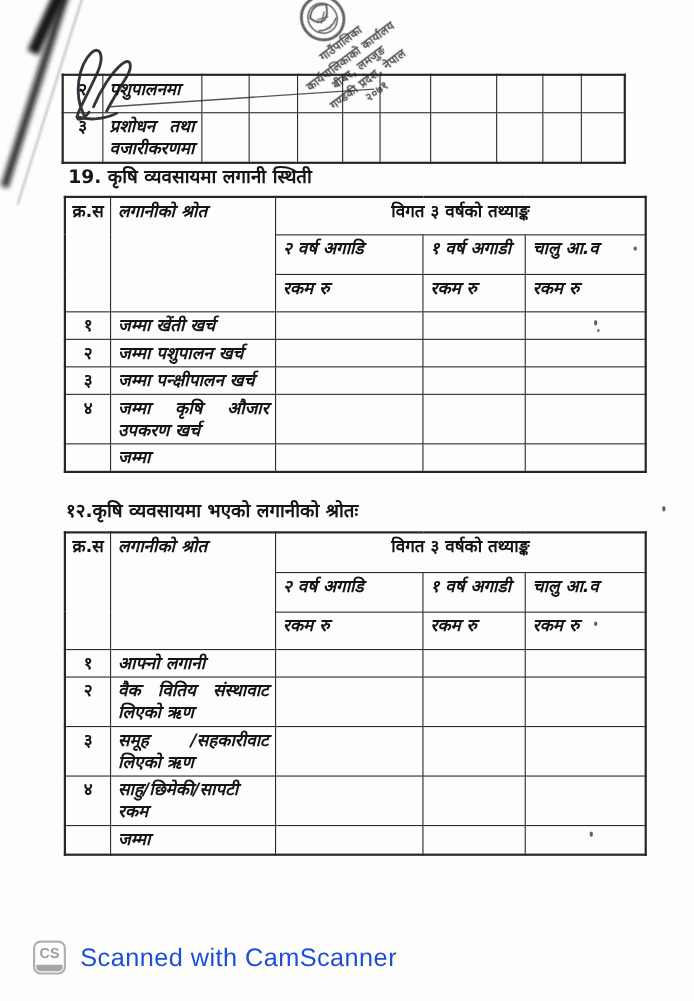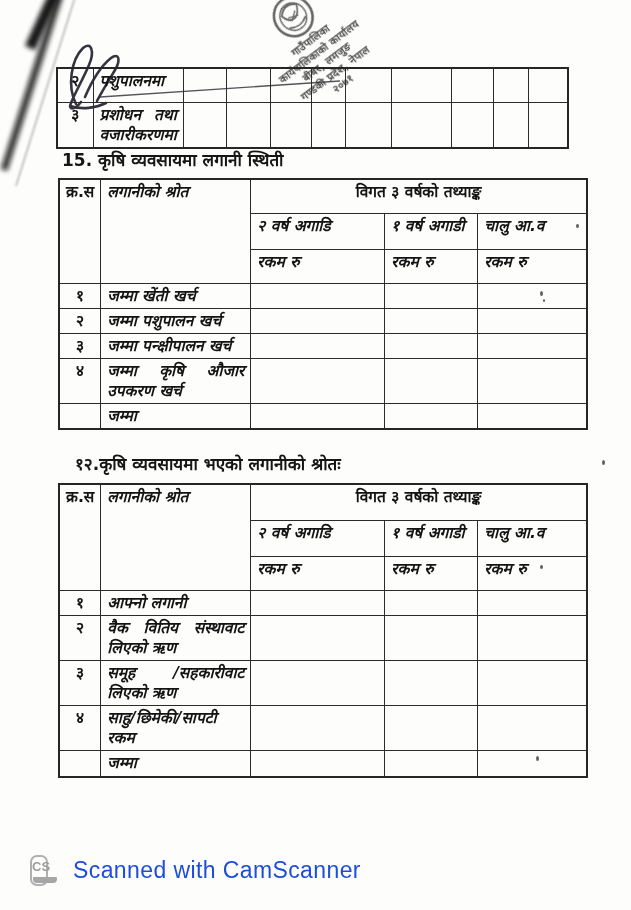--- a/index.html
+++ b/index.html
@@ -50,26 +50,26 @@
 
   .top-table{left:56px;top:67px;}
   .t-main1{left:58px;top:178px;}
   .t-main2{left:58px;top:483px;}
 
   .heading{
     position:absolute;font-size:17px;font-weight:700;color:#161616;
     white-space:nowrap;
   }
   .h11{left:62px;top:148px;}
-  .h12{left:75px;top:452px;}
+  .h12{left:60px;top:452px;}
 
   
   .footer{position:absolute;left:30px;top:853px;height:40px;}
   .cs-logo{
-    position:absolute;left:0;top:2px;width:18px;height:31px;
+    position:absolute;left:0;top:2px;width:30px;height:31px;
     border:2.5px solid #b0b0b0;border-radius:7px;box-sizing:border-box;
     color:#9e9e9e;font-family:"Liberation Sans",sans-serif;
     font-weight:700;font-size:13px;text-align:center;line-height:20px;
   }
   .cs-bar{
     position:absolute;left:1px;bottom:1px;width:24px;height:6px;
     background:#a6a6a6;border-radius:1px 1px 4px 4px;
   }
   .footer-text{
     position:absolute;left:43px;top:4px;
@@ -159,21 +159,21 @@
           <td></td>
       <td></td>
           <td></td>
       <td></td>
           <td></td>
       <td></td>
     </tr>
   </tbody>
     </table>
 
-  <div class="heading h11">15. कृषि व्यवसायमा लगानी स्थिती</div>
+  <div class="heading h11">19. कृषि व्यवसायमा लगानी स्थिती</div>
 
   <table class="grid t-main1">
     <colgroup>
       <col style="width:30px">
         <col style="width:150px">
         <col style="width:134px">
         <col style="width:93px">
         <col style="width:109px">
     </colgroup>
     <tbody>

